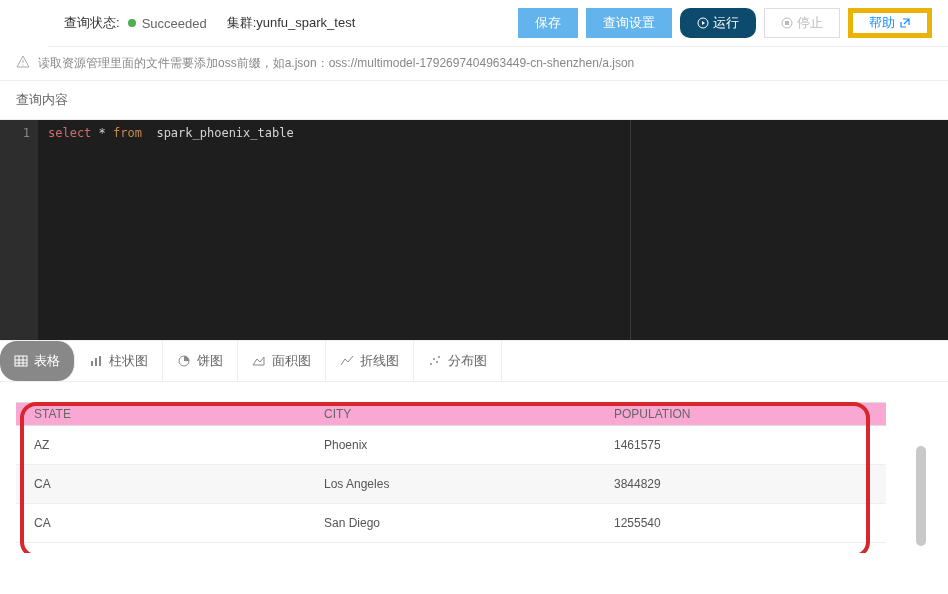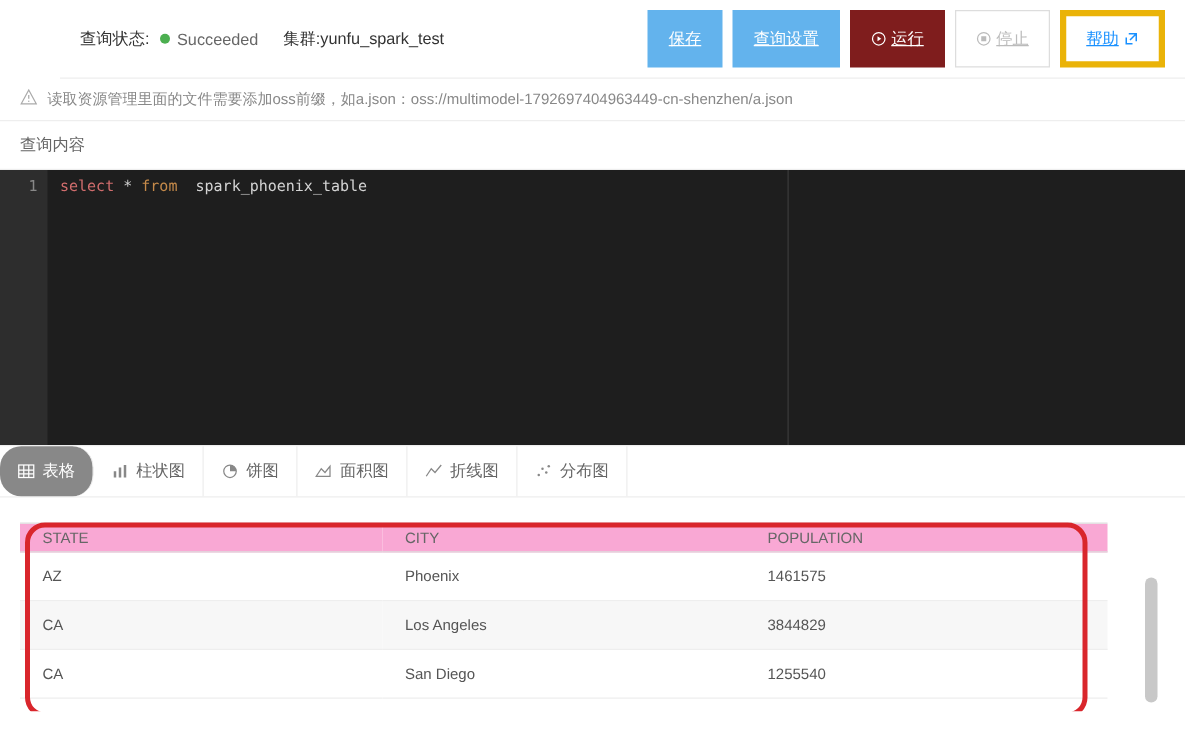--- a/index.html
+++ b/index.html
@@ -3,22 +3,22 @@
 <meta charset="utf-8">
 <style>
 * { box-sizing: border-box; margin: 0; padding: 0; }
 body { font-family: -apple-system, "Helvetica Neue", Arial, sans-serif; font-size: 13px; color: #333; background: #fff; width: 948px; }
 .topbar { display: flex; align-items: center; padding: 8px 16px; border-bottom: 1px solid #eee; margin-left: 48px; }
 .status-label { color: #333; margin-right: 8px; }
 .dot { display: inline-block; width: 8px; height: 8px; border-radius: 50%; background: #4caf50; margin-right: 6px; vertical-align: middle; }
 .status-value { color: #666; margin-right: 20px; }
 .cluster-label { color: #333; }
 .spacer { flex: 1; }
-.btn { display: inline-flex; align-items: center; justify-content: center; height: 46px; padding: 0 16px; margin-left: 8px; font-size: 13px; border: 1px solid transparent; cursor: pointer; background: #63b3ed; color: #fff; text-decoration: underline; }
-.btn-run { background: #7f1d1d; }
+.btn { display: inline-flex; align-items: center; justify-content: center; height: 30px; padding: 0 16px; margin-left: 8px; font-size: 13px; border: 1px solid transparent; cursor: pointer; background: #63b3ed; color: #fff; }
+.btn-run { background: #0c4a6e; border-radius: 10px; }
 .btn-run .ico { margin-right: 4px; }
 .btn-disabled { background: #fff; color: #bbb; border: 1px solid #ddd; cursor: not-allowed; }
 .btn-disabled .ico { margin-right: 4px; }
 .btn-help { background: #fff; color: #1890ff; border: 5px solid #eab308; }
 .btn-help .ico { margin-left: 4px; }
 .warnbar { display: flex; padding: 8px 16px; color: #888; border-bottom: 1px solid #eee; font-size: 12px; }
 .warnbar .ico { margin-right: 8px; color: #aaa; }
 .section-title { padding: 10px 16px; color: #666; border-bottom: 1px solid #eee; }
 .editor { background: #1e1e1e; color: #d4d4d4; font-family: Menlo, Consolas, monospace; font-size: 12px; height: 220px; position: relative; }
 .gutter { position: absolute; left: 0; top: 0; bottom: 0; width: 38px; background: #2d2d2d; color: #888; text-align: right; padding: 6px 8px 0 0; }

